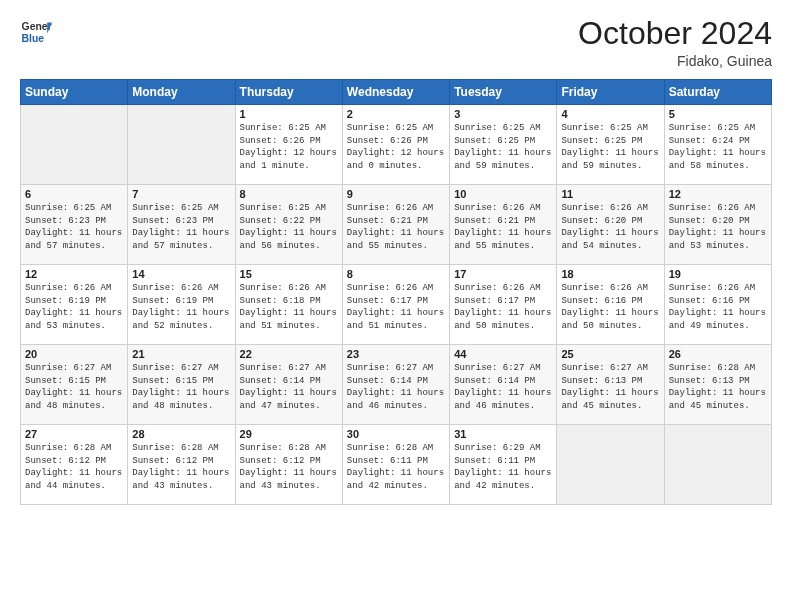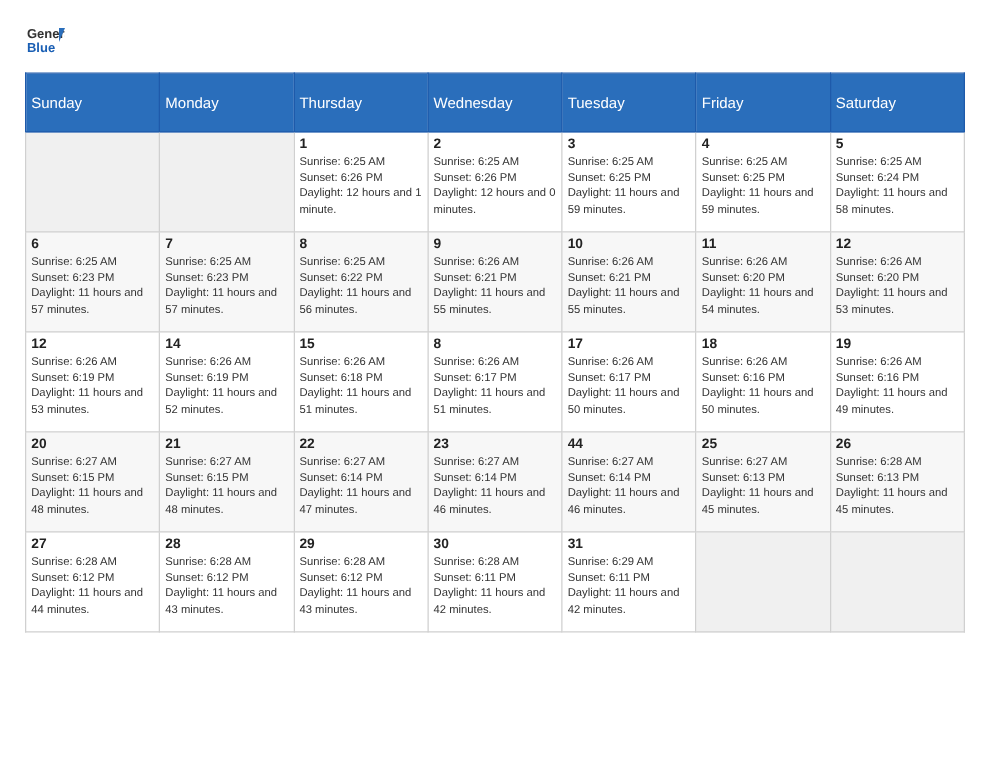--- a/index.html
+++ b/index.html
@@ -47,22 +47,22 @@
     }
     .calendar {
       width: 100%;
       border-collapse: collapse;
       table-layout: fixed;
     }
     .calendar thead th {
       background: #2a6ebb;
       color: #fff;
       font-size: 12px;
-      font-weight: normal;
-      padding: 16px 4px;
+      font-weight: bold;
+      padding: 5px 4px;
       text-align: left;
       border: 1px solid #1e5aaa;
     }
     .calendar tbody td {
       border: 1px solid #d0d0d0;
       vertical-align: top;
       padding: 3px 4px;
       font-size: 9.5px;
       color: #333;
       height: 80px;
@@ -74,37 +74,42 @@
     .day-number {
       font-size: 11px;
       font-weight: bold;
       margin-bottom: 2px;
       color: #222;
     }
     .day-info {
       font-size: 9px;
       line-height: 1.4;
       color: #333;
+      font-family: Liberation Mono, monospace;
     }
     .empty-cell {
       background: #f0f0f0 !important;
     }
   </style>
 </head>
 <body>
 
 <div class="page">
   <div class="header">
     <div class="logo">
       <svg class="logo-icon" viewBox="0 0 40 40">
         <text x="2" y="18" font-size="13" font-weight="bold" fill="#333" font-family="Arial">General</text>
         <text x="2" y="32" font-size="13" font-weight="bold" fill="#1a5fb4" font-family="Arial">Blue</text>
         <polygon points="34,8 40,8 34,22" fill="#2a6ebb"></polygon>
       </svg>
     </div>
+    <div class="title-block">
+      <div class="month-title">October 2024</div>
+      <div class="subtitle">Fidako, Guinea</div>
+    </div>
   </div>
 
   <table class="calendar">
     <thead>
       <tr>
       <th>Sunday</th>
           <th>Monday</th>
           <th>Thursday</th>
           <th>Wednesday</th>
           <th>Tuesday</th>

